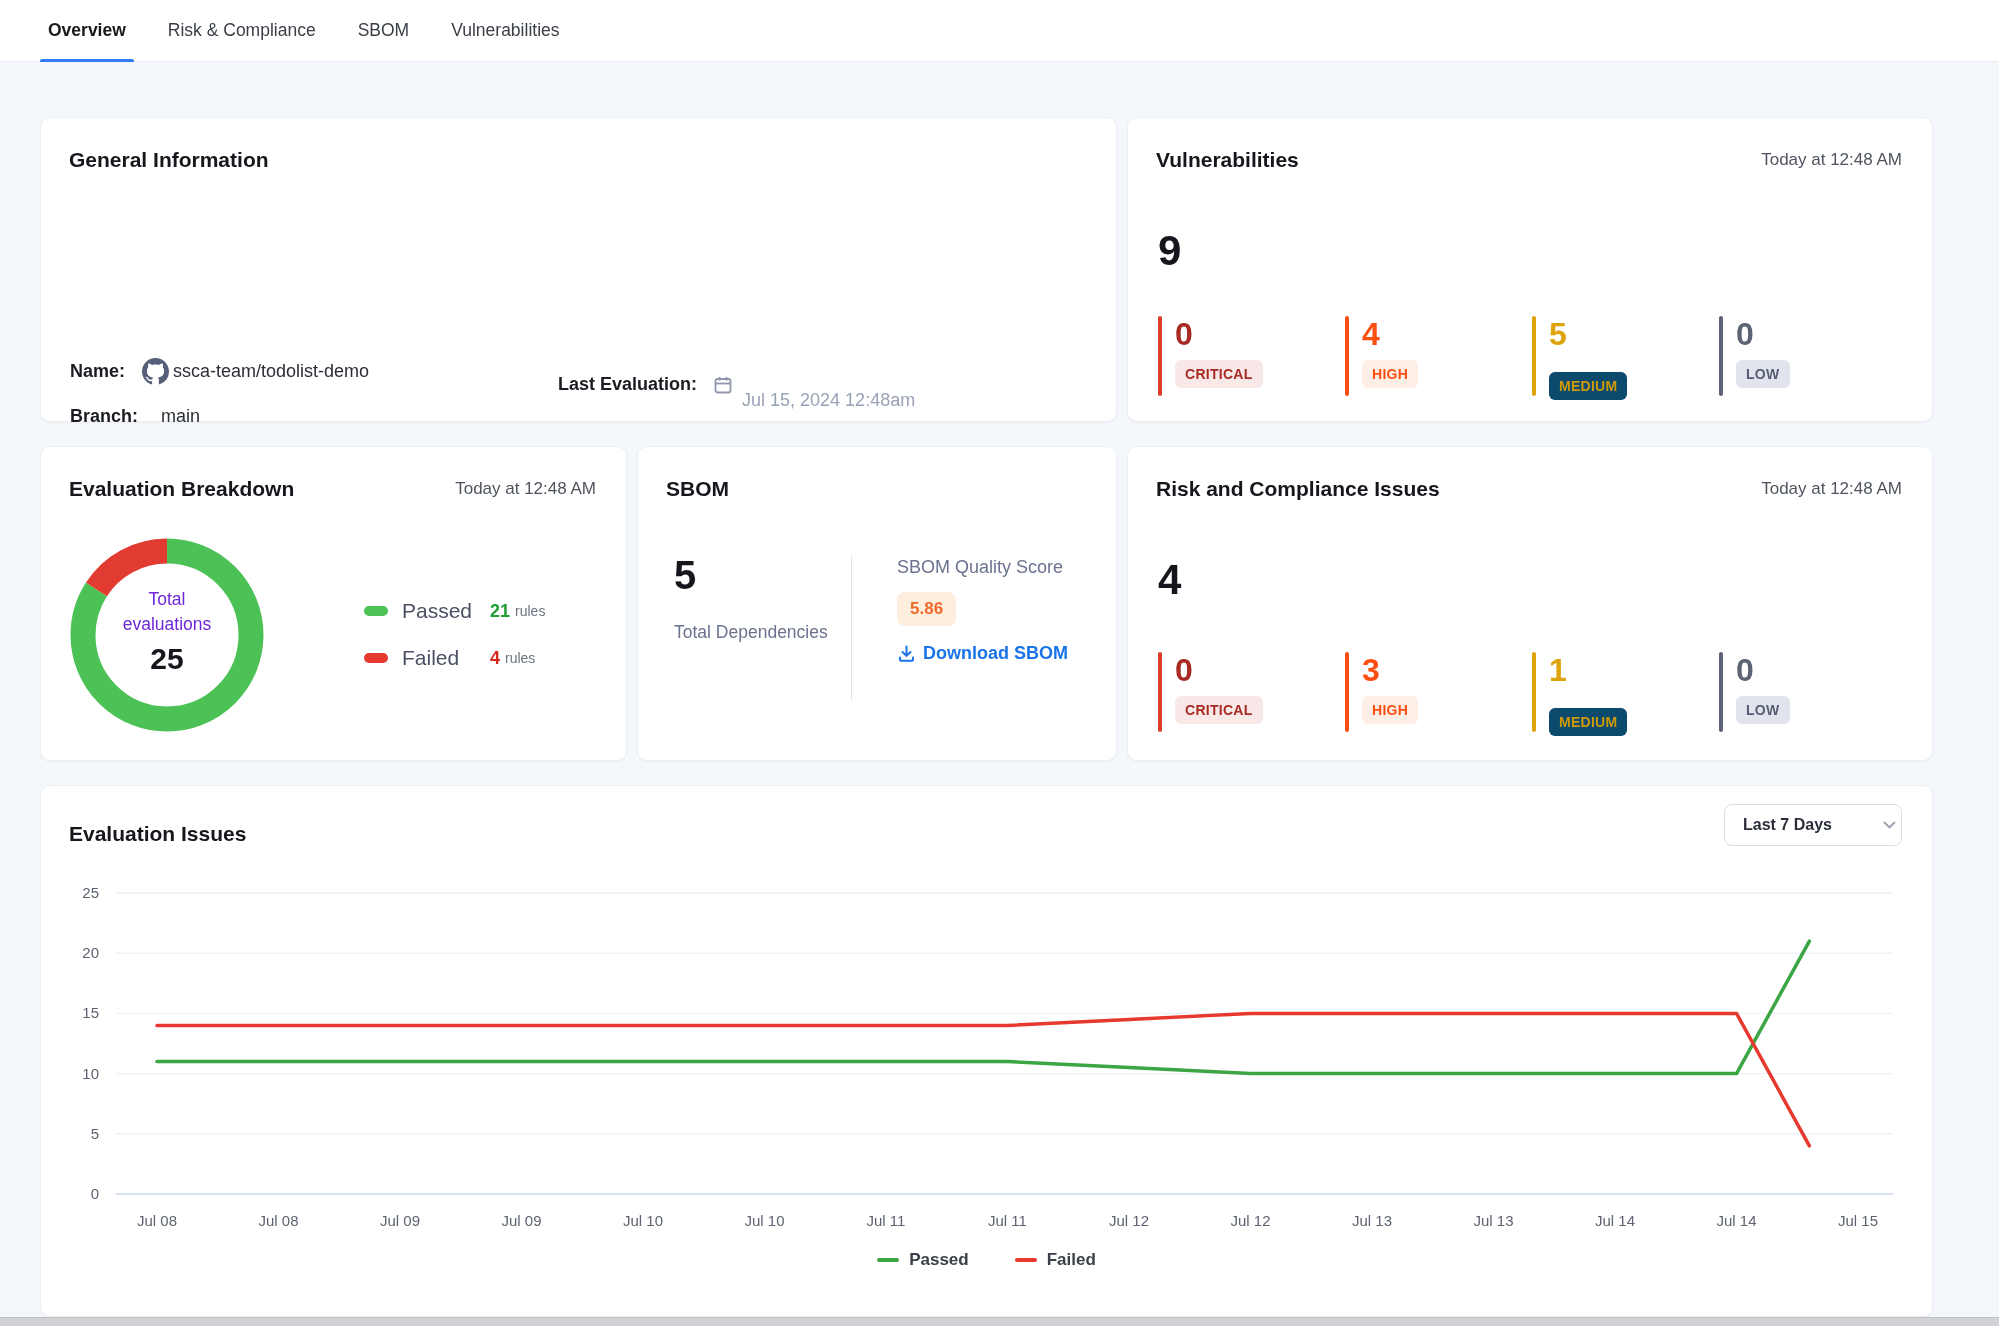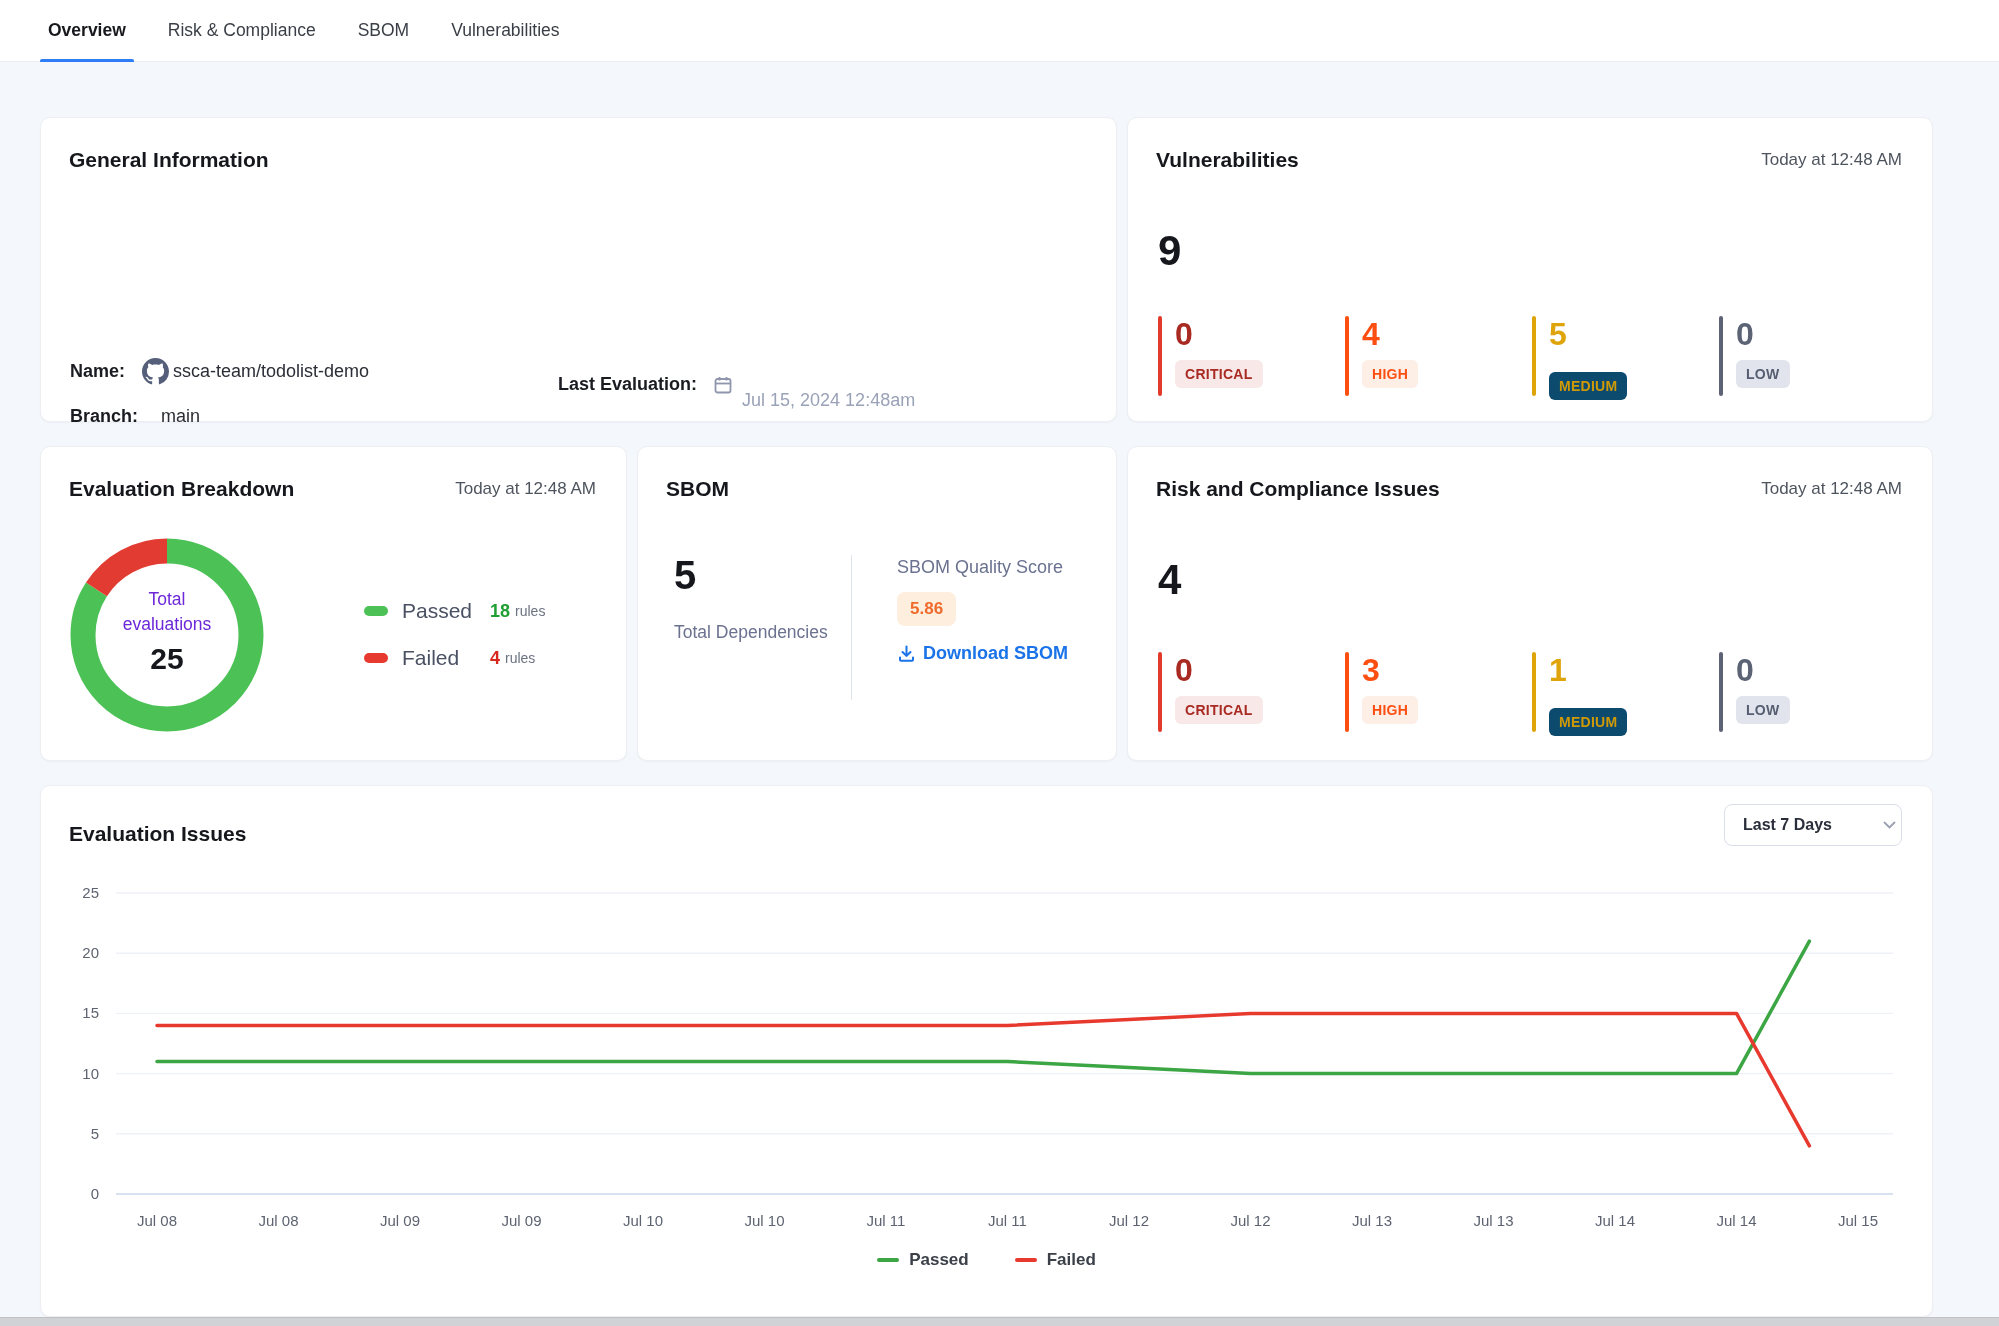--- a/index.html
+++ b/index.html
@@ -172,21 +172,21 @@
       <circle id="donut-red" cx="105" cy="105" r="84" fill="none" stroke-width="25" transform="rotate(-90 105 105)" stroke="#e23c32" stroke-dasharray="84.44601052849364 443.34155527459166" stroke-dashoffset="-443.34155527459166"></circle>
     </svg>
     <div class="donut-center">
       <div class="lbl"><span>Total</span><br>
         <span>evaluations</span></div>
       <div class="val">25</div>
     </div>
     <div class="legend-row" style="top:152px;">
       <div class="legend-pill" style="background:#4cc156;"></div>
       <div class="legend-name">Passed</div>
-      <div class="legend-val" style="color:#1e9e33;">18</div>
+      <div class="legend-val" style="color:#1e9e33;">21</div>
       <div class="legend-unit">rules</div>
     </div>
     <div class="legend-row" style="top:199px;">
       <div class="legend-pill" style="background:#e6392f;"></div>
       <div class="legend-name">Failed</div>
       <div class="legend-val" style="color:#d8281e;">4</div>
       <div class="legend-unit">rules</div>
     </div>
   </div>
 

